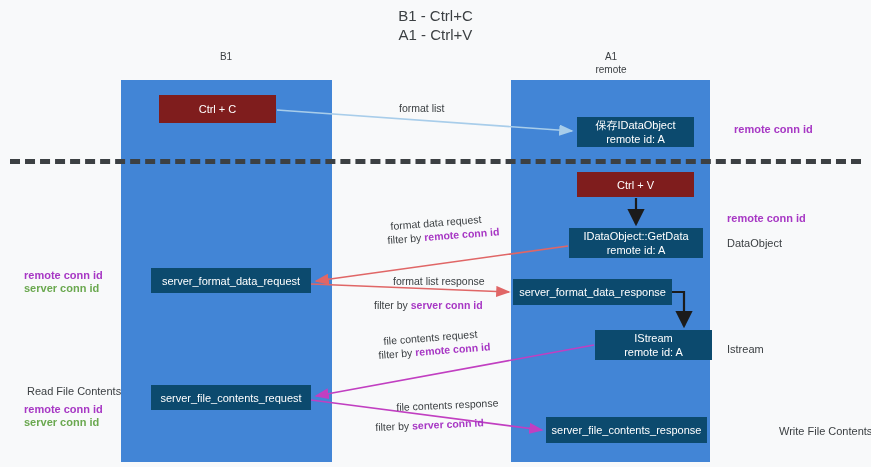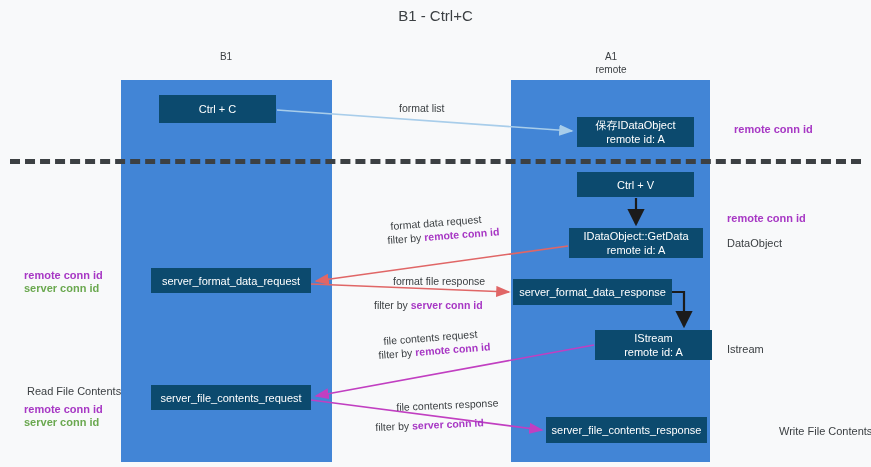--- a/index.html
+++ b/index.html
@@ -37,21 +37,21 @@
     border-top:5px dashed #3c4043;
   }
 
   
   .box{
     position:absolute;
     display:flex;align-items:center;justify-content:center;
     text-align:center;color:#ffffff;font-size:11px;line-height:14px;
     box-sizing:border-box;padding:2px 4px;
   }
-  .box.green{background:#0c4a6e;}
+  .box.green{background:#7f1d1d;}
   .box.orange{background:#0c4a6e;}
 
   #box-ctrlc{left:159px;top:95px;width:117px;height:28px;}
   #box-idataobject{left:577px;top:117px;width:117px;height:30px;}
   #box-ctrlv{left:577px;top:172px;width:117px;height:25px;}
   #box-getdata{left:569px;top:228px;width:134px;height:30px;}
   #box-sfdreq{left:151px;top:268px;width:160px;height:25px;}
   #box-sfdresp{left:513px;top:279px;width:159px;height:26px;}
   #box-istream{left:595px;top:330px;width:117px;height:30px;}
   #box-sfcreq{left:151px;top:385px;width:160px;height:25px;}
@@ -97,20 +97,21 @@
 
   svg.arrows{position:absolute;left:0;top:0;width:871px;height:467px;pointer-events:none;}
 </style>
 </head>
 <body>
 
 <div class="canvas">
 
   <div class="title">
     <div>B1 - Ctrl+C</div>
+    <div>A1 - Ctrl+V</div>
   </div>
 
   <div class="colhead" style="left:126px;top:50px;">
     <span class="l1">B1</span>
   </div>
   <div class="colhead" style="left:511px;top:50px;">
     <span class="l1">A1</span>
     <span class="l2">remote</span>
   </div>
 
@@ -195,21 +196,21 @@
     <span>server_file_contents_request</span>
   </div>
 
   <div class="mlabel" id="ml-formatlist">format list</div>
 
   <div class="mlabel" id="ml-fdreq">format data request</div>
   <div class="mlabel" id="ml-fdreq-f">
     <span>filter by </span><span class="hi-purple">remote conn id</span>
   </div>
 
-  <div class="mlabel" id="ml-fdresp">format file response</div>
+  <div class="mlabel" id="ml-fdresp">format list response</div>
   <div class="mlabel" id="ml-fdresp-f">
     <span>filter by </span><span class="hi-purple">server conn id</span>
   </div>
 
   <div class="mlabel" id="ml-fcreq">file contents request</div>
   <div class="mlabel" id="ml-fcreq-f">
     <span>filter by </span><span class="hi-purple">remote conn id</span>
   </div>
 
   <div class="mlabel" id="ml-fcresp">file contents response</div>

